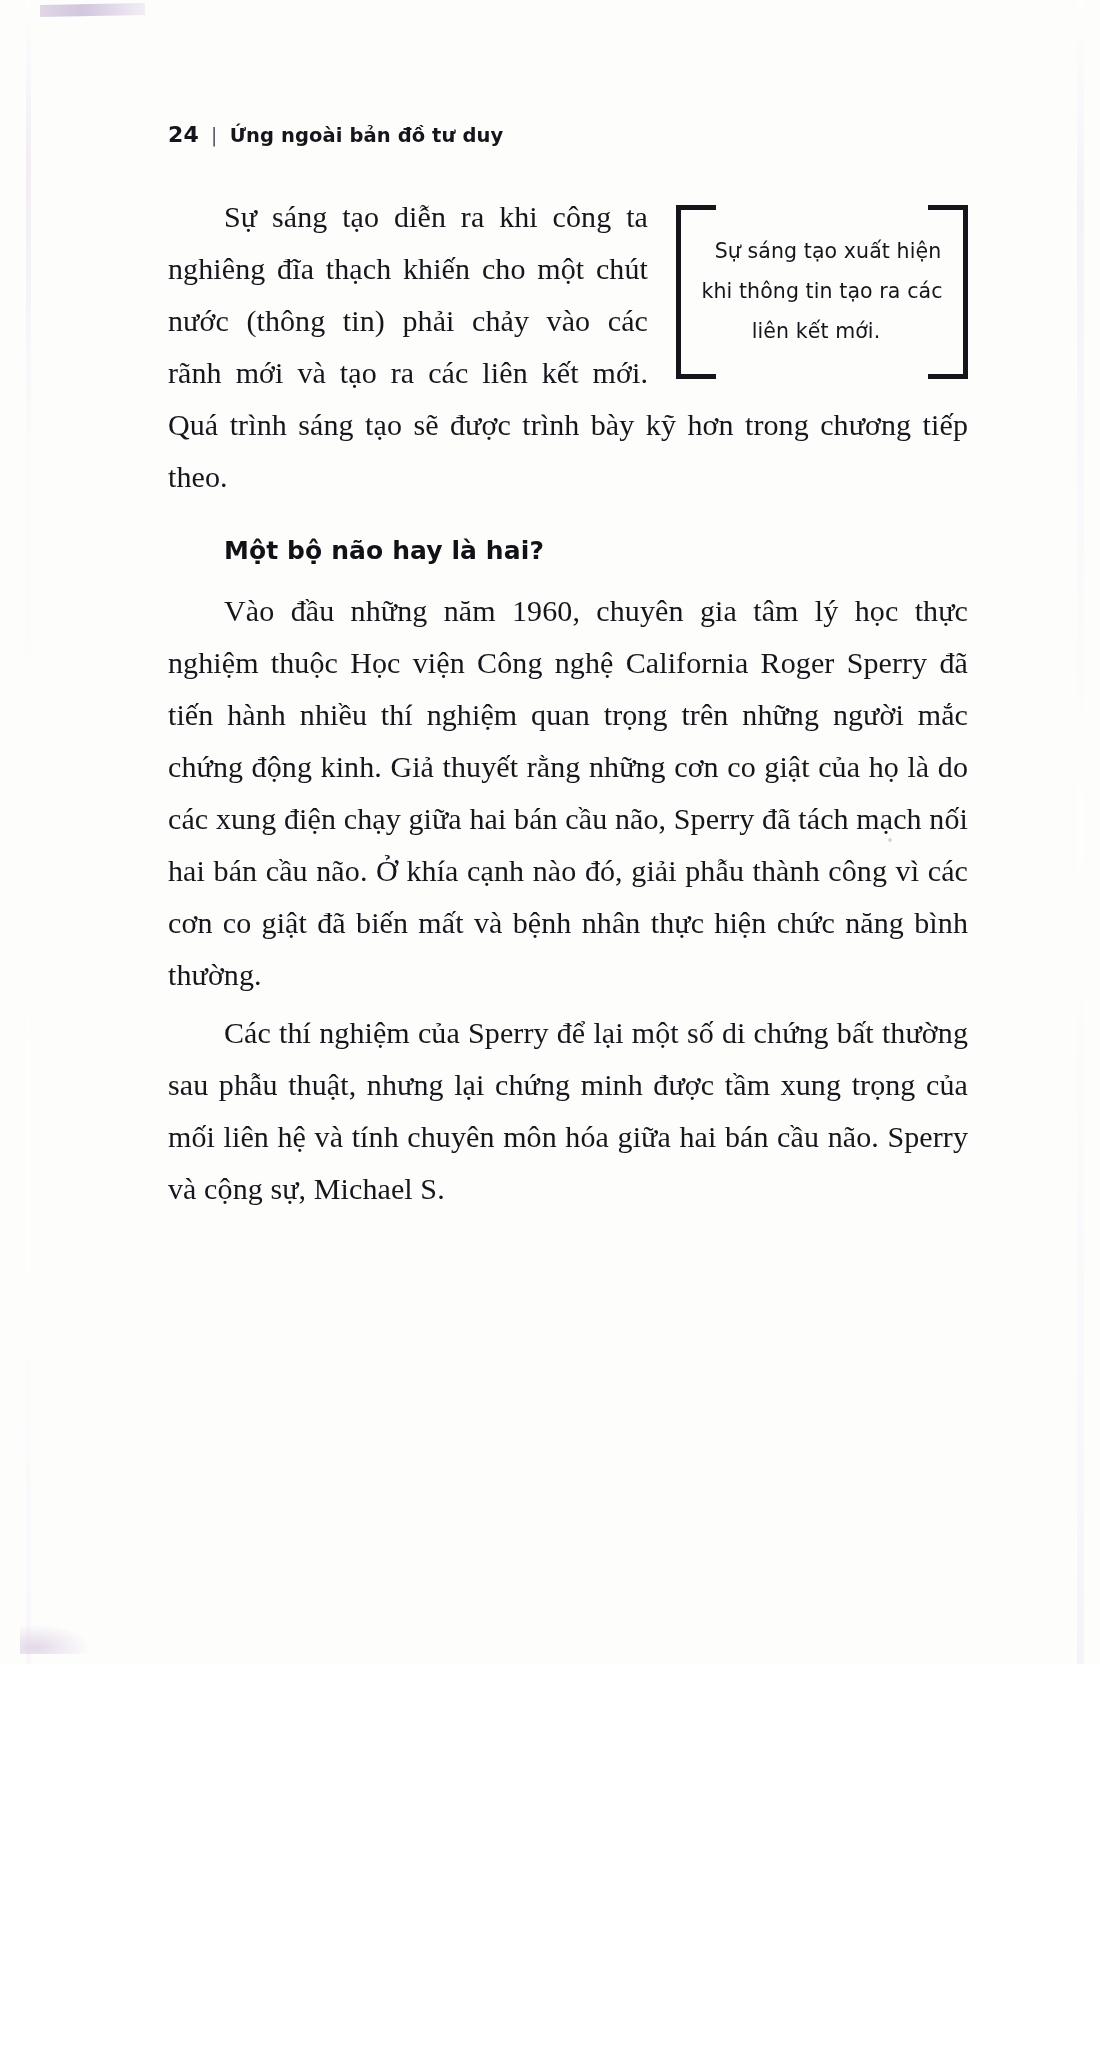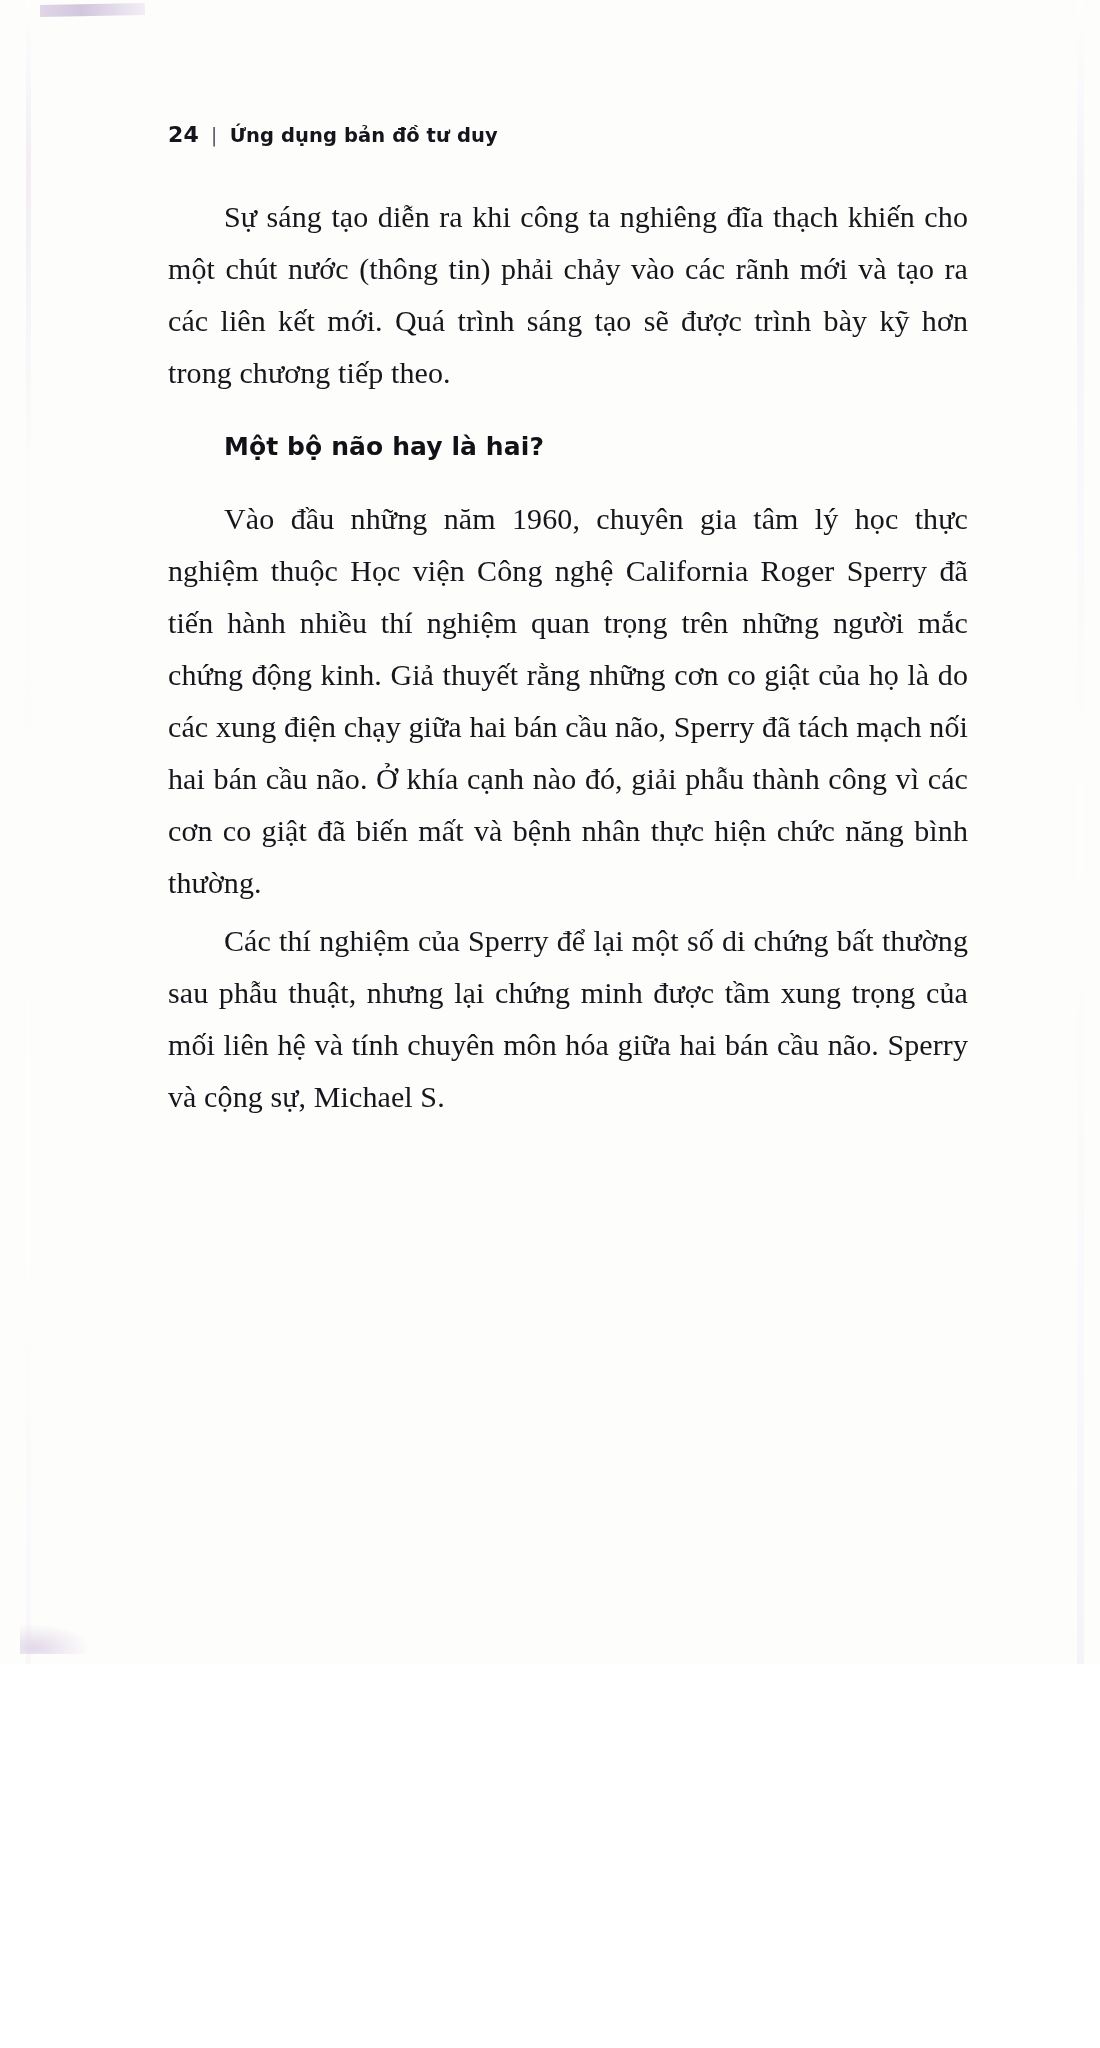--- a/index.html
+++ b/index.html
@@ -140,21 +140,21 @@
     right: 0;
     border-right: 5px solid #15151c;
   }
   .pull-quote .quote-text {
     position: relative;
     z-index: 2;
     padding: 0 12px;
   }
 
   .section-heading {
-    margin: 26px 0 24px 0;
+    margin: 26px 0 12px 0;
     padding-left: 56px;
     font-family: "DejaVu Sans", sans-serif;
     font-weight: bold;
     font-size: 25px;
     line-height: 44px;
     color: #111118;
   }
 
   .speck {
     position: absolute;
@@ -174,26 +174,31 @@
   <div class="edge-bottom-left"></div>
 
   <div class="speck" style="left:514px; top:1885px; width:6px; height:6px;"></div>
   <div class="speck" style="left:888px; top:838px; width:4px; height:4px;"></div>
 
   <div class="content">
 
     <div class="running-head">
       <span class="folio">24</span>
       <span class="rule">|</span>
-      <span class="title">Ứng dụng bản đồ tư duy</span>
+      <span class="title">Ứng ngoài bản đồ tư duy</span>
     </div>
 
     <div class="body-text">
 
 
+      <div class="pull-quote">
+        <span class="bracket left"></span>
+        <span class="bracket right"></span>
+        <span class="quote-text">Sự sáng tạo xuất hiện khi thông tin tạo ra các liên kết mới.</span>
+      </div>
 
       <p class="para indent">Sự sáng tạo diễn ra khi công ta nghiêng đĩa thạch khiến cho một chút nước (thông tin) phải chảy vào các rãnh mới và tạo ra các liên kết mới. Quá trình sáng tạo sẽ được trình bày kỹ hơn trong chương tiếp theo.</p>
 
       <h2 class="section-heading">Một bộ não hay là hai?</h2>
 
       <p class="para indent">Vào đầu những năm 1960, chuyên gia tâm lý học thực nghiệm thuộc Học viện Công nghệ California Roger Sperry đã tiến hành nhiều thí nghiệm quan trọng trên những người mắc chứng động kinh. Giả thuyết rằng những cơn co giật của họ là do các xung điện chạy giữa hai bán cầu não, Sperry đã tách mạch nối hai bán cầu não. Ở khía cạnh nào đó, giải phẫu thành công vì các cơn co giật đã biến mất và bệnh nhân thực hiện chức năng bình thường.</p>
 
       <p class="para indent tight">Các thí nghiệm của Sperry để lại một số di chứng bất thường sau phẫu thuật, nhưng lại chứng minh được tầm xung trọng của mối liên hệ và tính chuyên môn hóa giữa hai bán cầu não. Sperry và cộng sự, Michael S.</p>
 
     </div>

